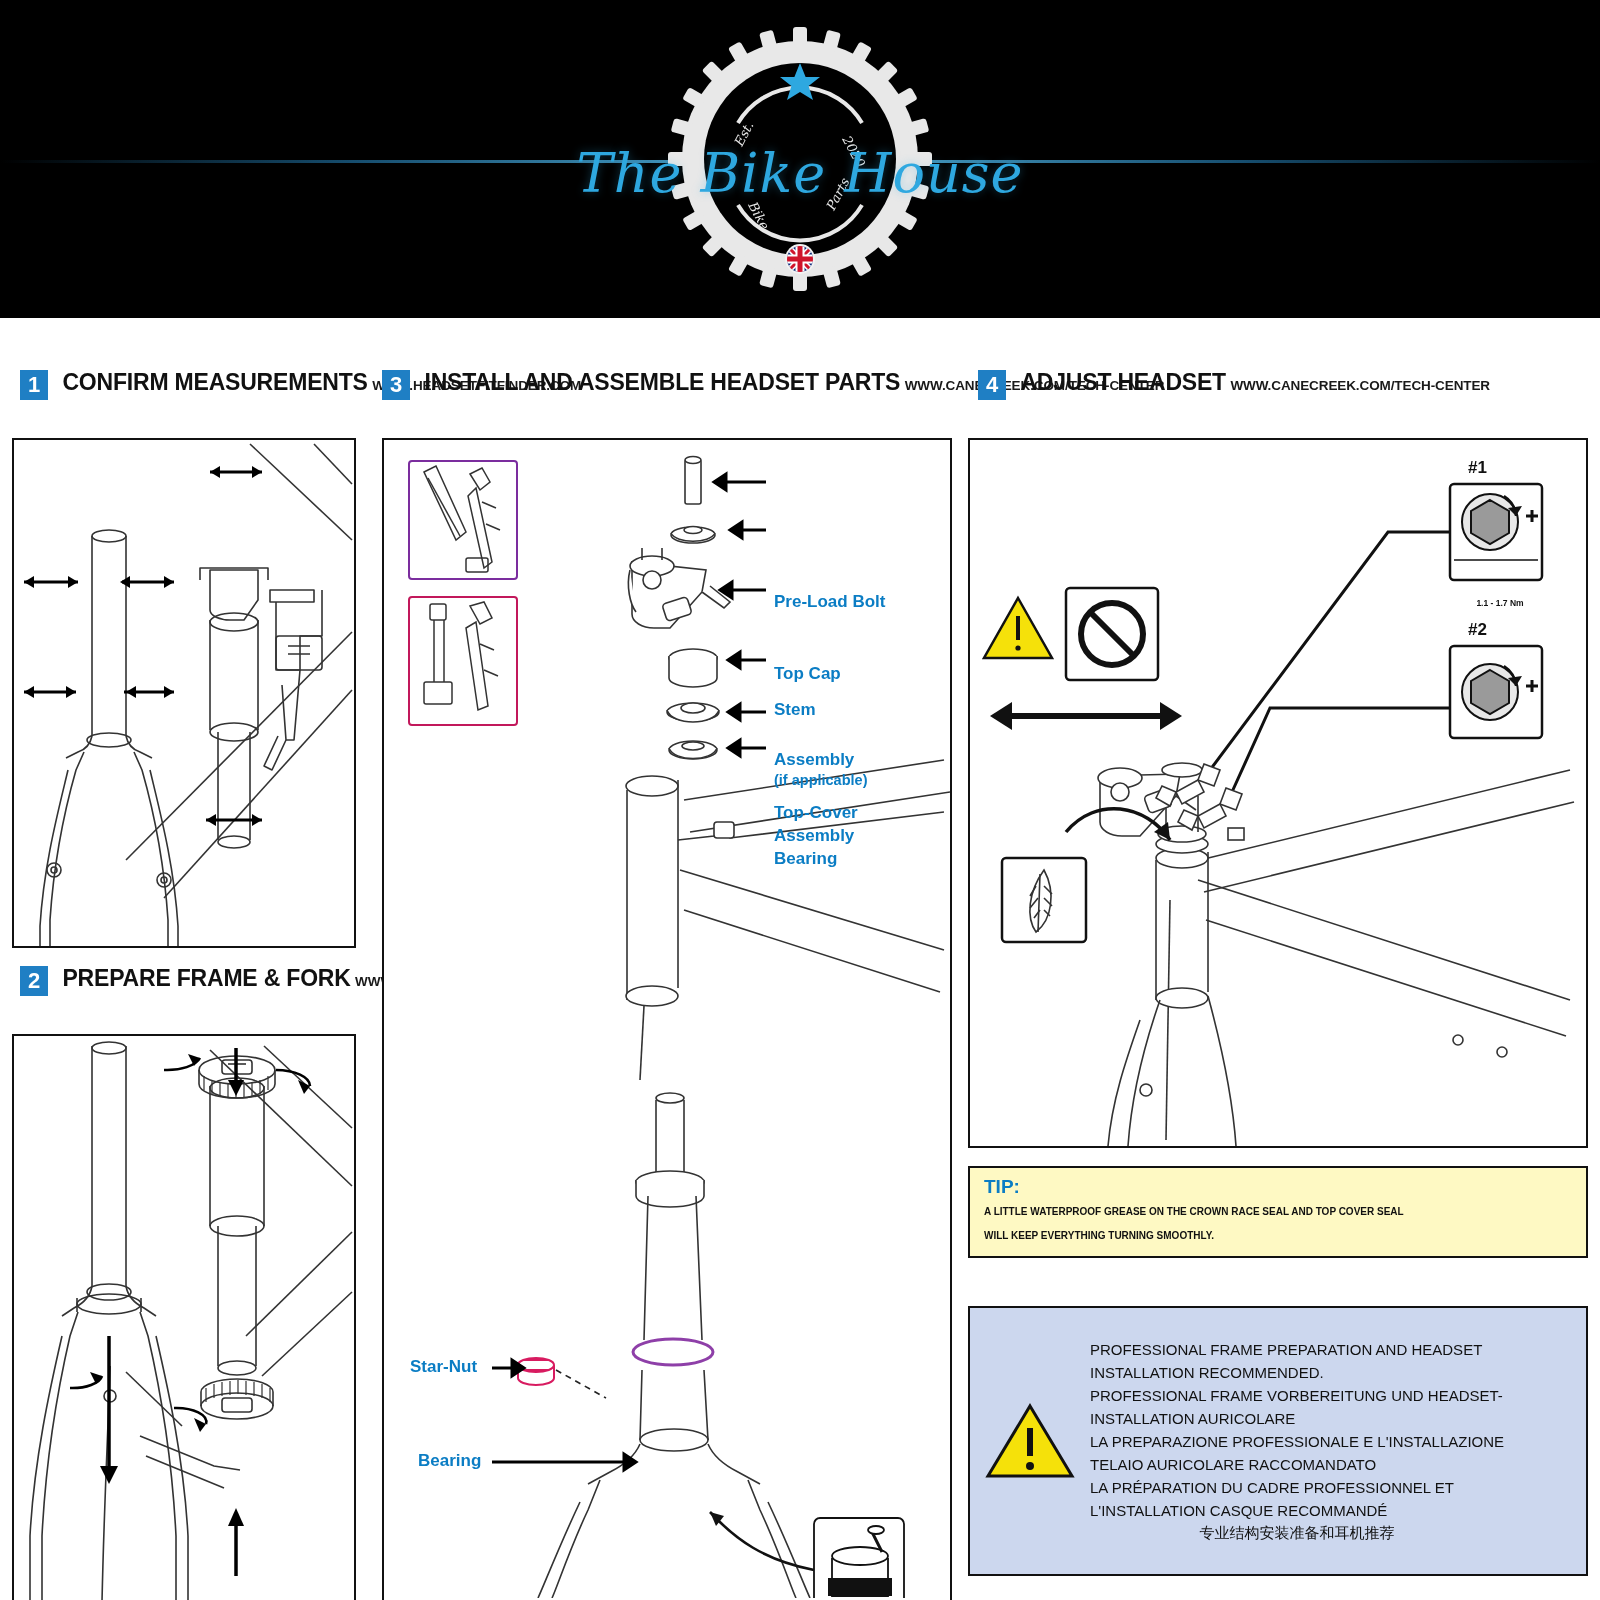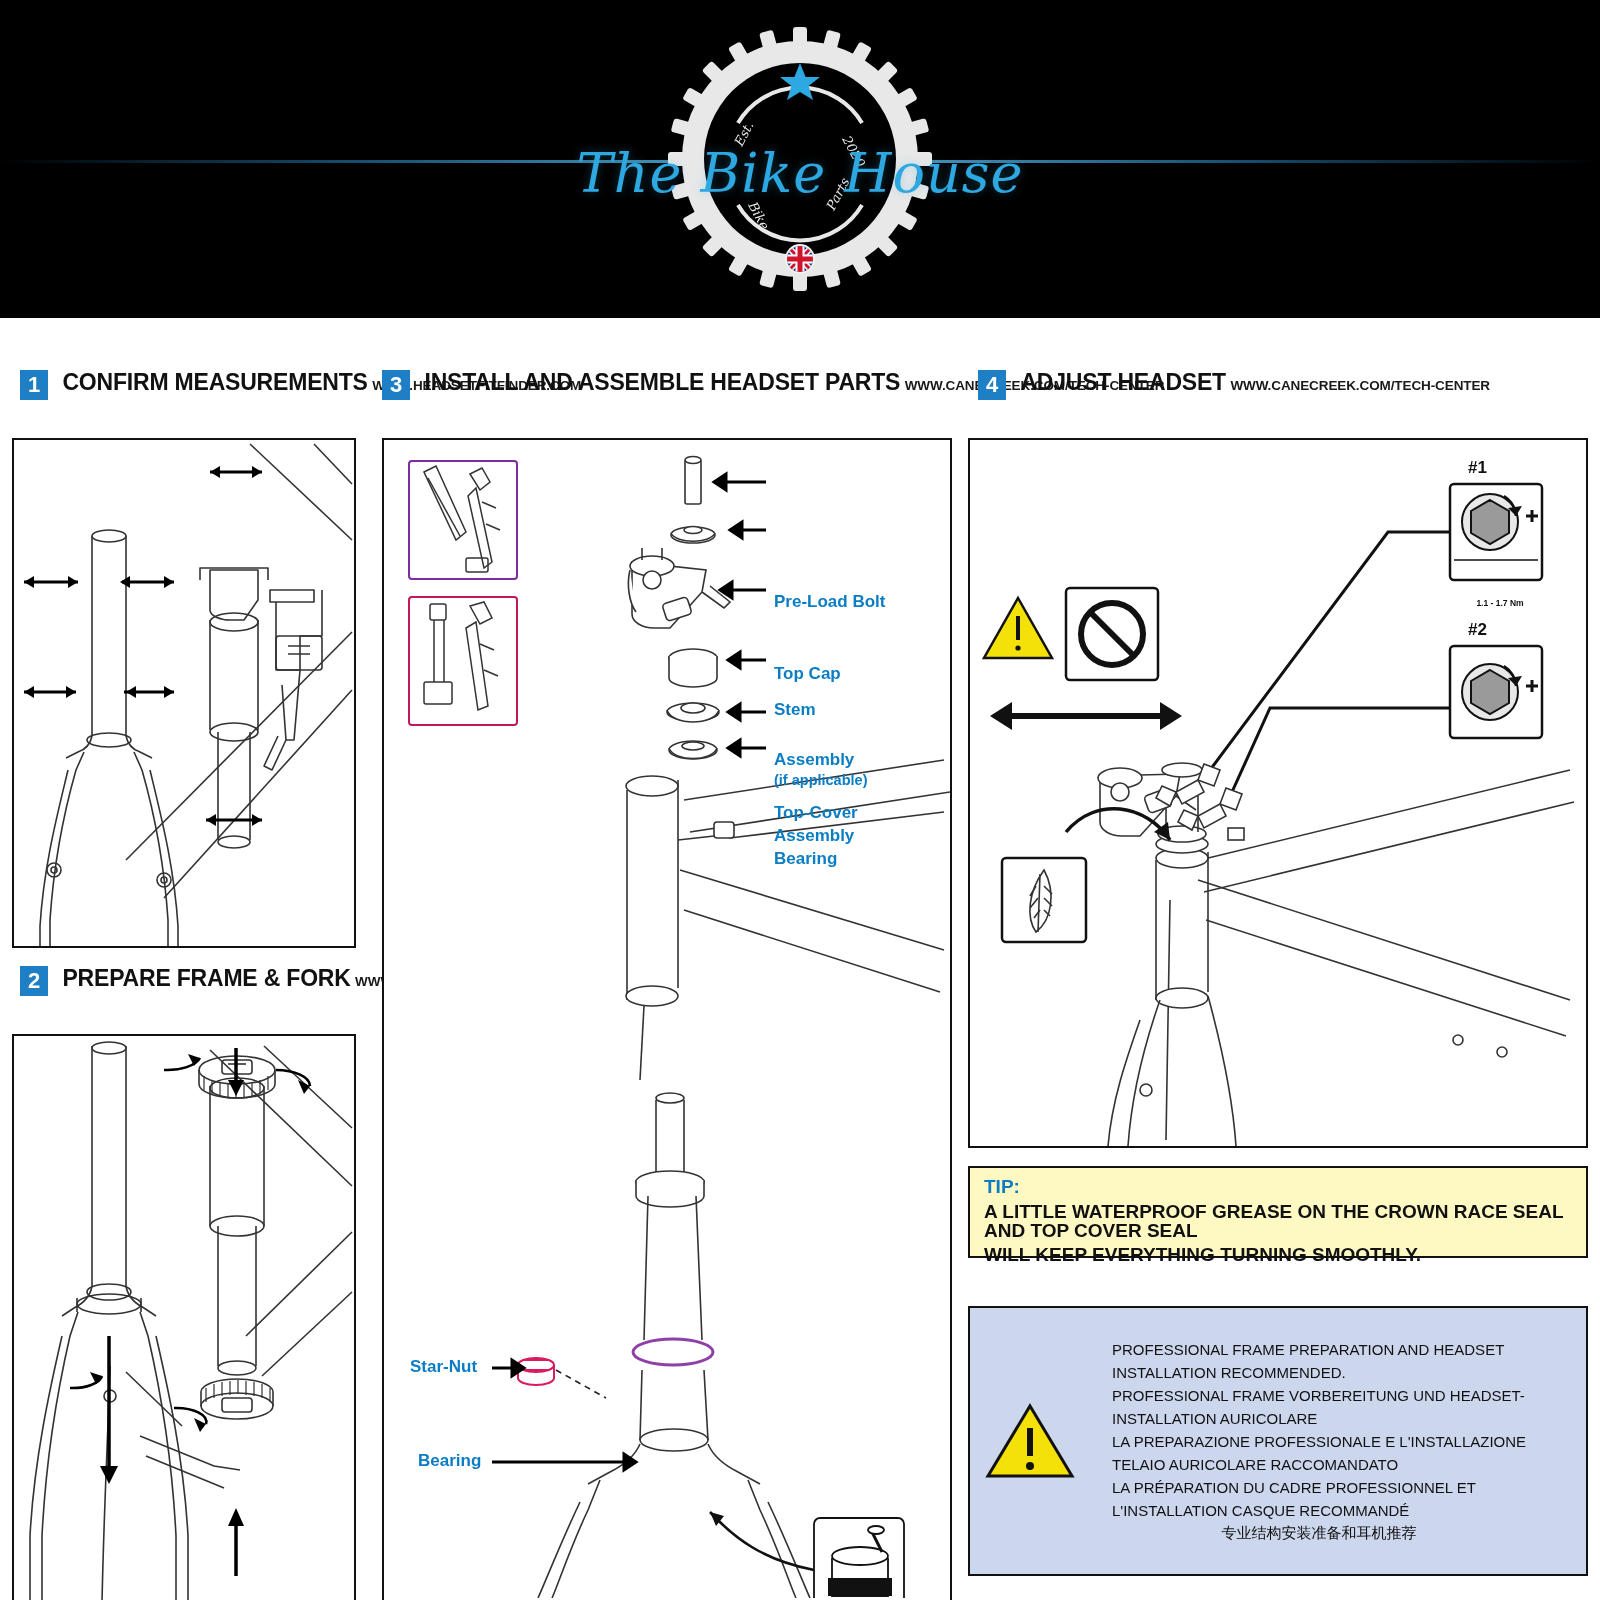--- a/index.html
+++ b/index.html
@@ -71,21 +71,21 @@
     font-family:Liberation Sans, sans-serif;
     line-height:19px;
     white-space:nowrap;
   }
   .lbl.small { font-size:14.5px; }
 
   .tipbox {
     position:absolute; border:2px solid #111; background:#fef9c3;
   }
   .tip-title { color:#0b7dc4; font-weight:bold; font-size:19px; margin:8px 0 4px 14px; }
-  .tip-text { color:#111; font-size:19px; font-weight:bold; line-height:19px; margin:0 14px 8px 14px; }
+  .tip-text { color:#111; font-size:10px; font-weight:bold; line-height:19px; margin:0 14px 8px 14px; }
 
   .notebox {
     position:absolute; border:2px solid #111; background:#ccd7ee;
     display:flex; align-items:center;
   }
   .notebox .warn { width:120px; display:flex; align-items:center; justify-content:center; }
   .notebox .lines { font-size:15px; color:#111; line-height:23px; font-weight:500; }
   .notebox .lines div { white-space:nowrap; }
 
   .cjk { font-family:"DejaVu Sans", sans-serif;text-align:center; }
@@ -589,21 +589,21 @@
     <div class="hashlbl" style="left:498px; top:180px;">#2</div>
     <div class="nm" style="left:484px; top:158px; width:92px; text-align:center;">1.1 - 1.7 Nm</div>
   </div>
 
   <div class="tipbox" style="left:968px; top:848px; width:620px; height:92px;">
     <div class="tip-title">TIP:</div>
     <div class="tip-text">A LITTLE WATERPROOF GREASE ON THE CROWN RACE SEAL AND TOP COVER SEAL</div>
     <div class="tip-text" style="margin-top:-3px;">WILL KEEP EVERYTHING TURNING SMOOTHLY.</div>
   </div>
 
-  <div class="notebox" style="left:968px; top:988px; width:620px; height:270px;gap:22px;">
+  <div class="notebox" style="left:968px; top:988px; width:620px; height:270px;">
     <div class="warn">
       <svg width="92" height="82" viewBox="0 0 92 82">
         <polygon points="46,6 88,76 4,76" fill="#f5e10a" stroke="#111" stroke-width="3"></polygon>
         <path d="M46 28 L46 56" stroke="#111" stroke-width="6"></path>
         <circle cx="46" cy="66" r="4" fill="#111"></circle>
       </svg>
     </div>
     <div class="lines">
       <div>PROFESSIONAL FRAME PREPARATION AND HEADSET</div>
       <div>INSTALLATION RECOMMENDED.</div>

